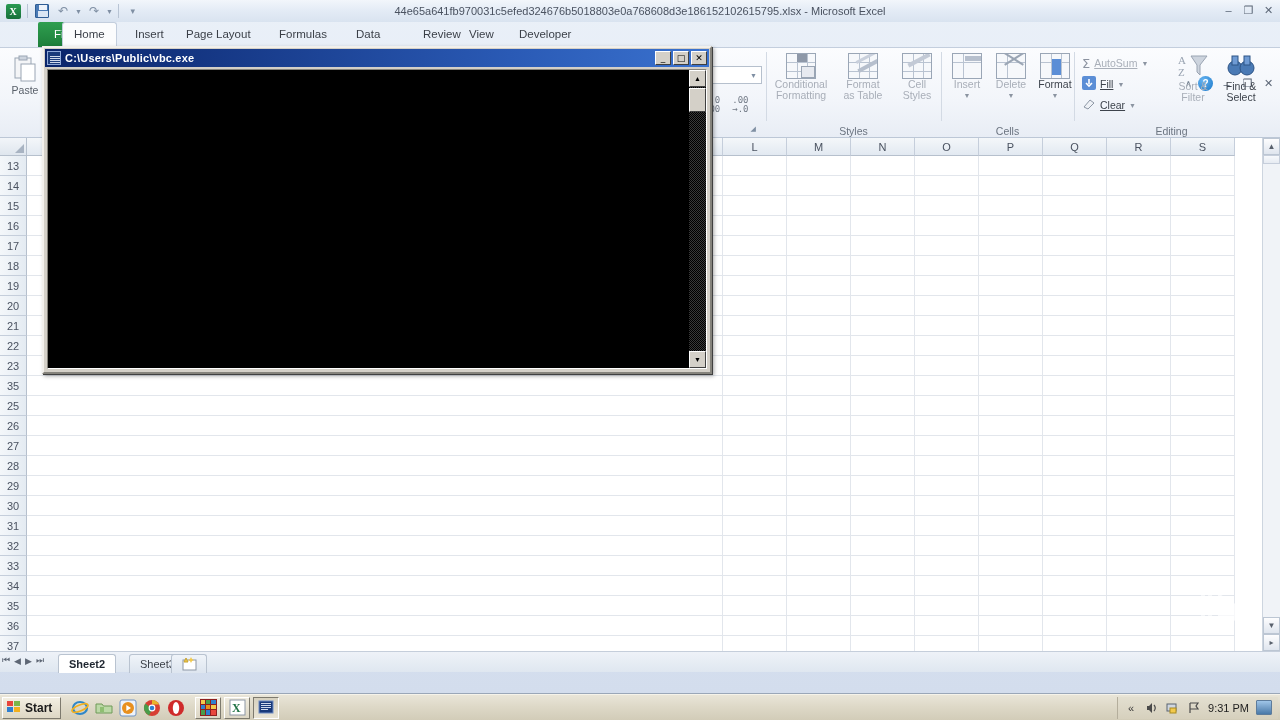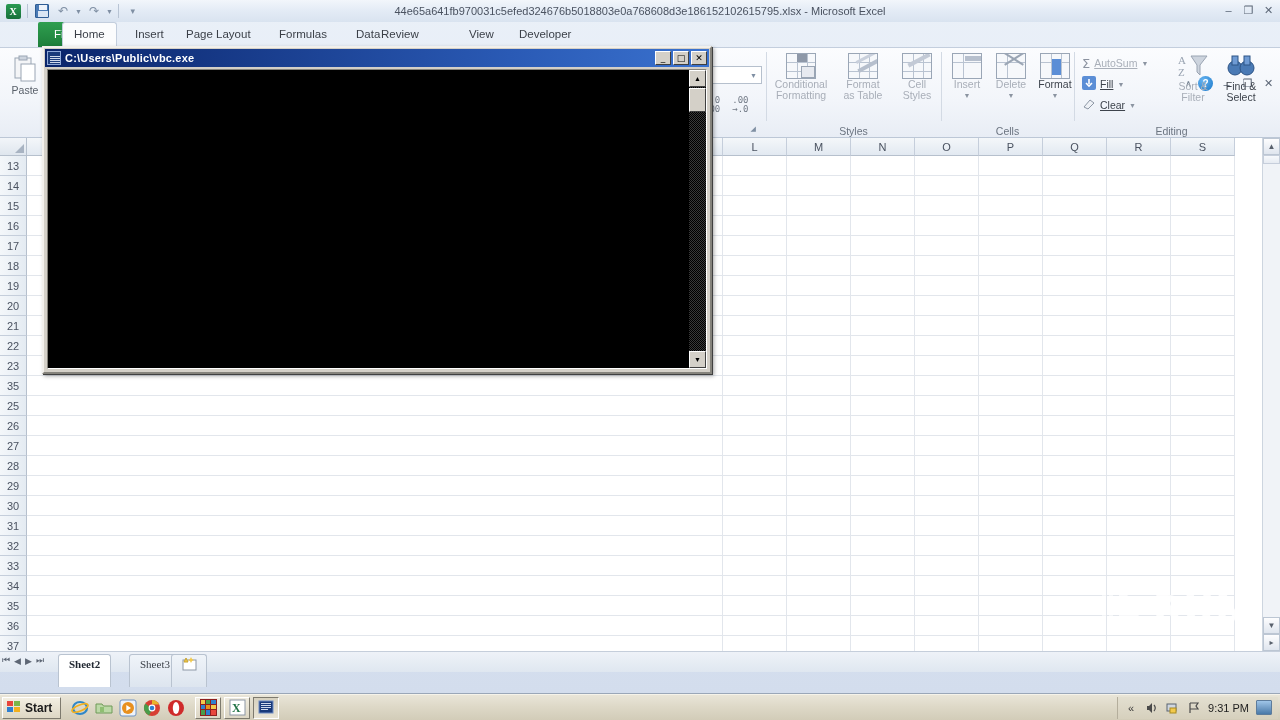--- a/index.html
+++ b/index.html
@@ -171,27 +171,26 @@
     border-top: 19px solid transparent; border-bottom: 19px solid transparent;
   }
   .wm-bars { display:flex; gap:3px; margin-right:2px; }
   .wm-bars span { display:block; width:4px; height:34px; background: rgba(255,255,255,0.6); }
 
   
   .tabbar { position: absolute; left: 0; top: 651px; width: 1280px; height: 21px;
     background: linear-gradient(180deg,#eef2f8,#dfe7f0); border-top: 1px solid #c5cedb; }
   .navbtns { position:absolute; left:2px; top:3px; display:flex; gap:4px; align-items:center; color:#5d6674; font-size:9px; }
   .sheet-tab {
-    position: absolute; top: 2px; height: 33px; line-height: 18px; padding: 0 10px;
+    position: absolute; top: 2px; height: 19px; line-height: 18px; padding: 0 10px;
     font-size: 11px; color: #3a3f47;
     border-left: 1px solid #b9c3d0; border-right: 1px solid #b9c3d0; border-top: 1px solid #b9c3d0;
     border-radius: 3px 3px 0 0;
     background: linear-gradient(180deg,#f0f4f9,#dde5ef);
     transform: skewX(0deg);
-    font-family: Liberation Serif, serif;
   }
   .sheet-tab.active { background: #ffffff; font-weight: bold; color: #1f2630; }
 
   
   .statusbar {
     position: absolute; left: 0; top: 672px; width: 1280px; height: 22px;
     background: linear-gradient(180deg,#e9eef6,#d9e2ee);
     border-top: 1px solid #c2cbd8;
     display: flex; align-items: center;
   }
@@ -344,21 +343,21 @@
       </div>
     </div>
 
     <div class="tabs-row">
       <div class="tab file" style="left:6px;">File</div>
       <div class="tab active" style="left:62px;">Home</div>
       <div class="tab" style="left:124px;">Insert</div>
       <div class="tab" style="left:175px;">Page Layout</div>
       <div class="tab" style="left:268px;">Formulas</div>
       <div class="tab" style="left:345px;">Data</div>
-      <div class="tab" style="left:370px;text-align:center;">Review</div>
+      <div class="tab" style="left:412px;text-align:center;">Review</div>
       <div class="tab" style="left:458px;">View</div>
       <div class="tab" style="left:508px;">Developer</div>
     </div>
 
     <div class="ribbon">
 
       <div class="ribbon-helpers">
         <span class="chev-up">∧</span>
         <span class="help-btn">?</span>
         <span class="win-btn">–</span>
@@ -844,21 +843,20 @@
       <div class="sb-btn sb-bot2">▼</div>
       <div class="sb-btn sb-bot">▸</div>
     </div>
 
     <div class="watermark">
       <span class="wm-bars">
           <span></span>
           <span></span>
         </span>
       <span class="wm-play"></span>
-      <span>RUN</span>
     </div>
 
     <div class="tabbar">
       <div class="navbtns">
         <span>⏮</span>
         <span>◀</span>
         <span>▶</span>
         <span>⏭</span>
       </div>
       <div class="sheet-tab active" style="left:58px;">Sheet2</div>

